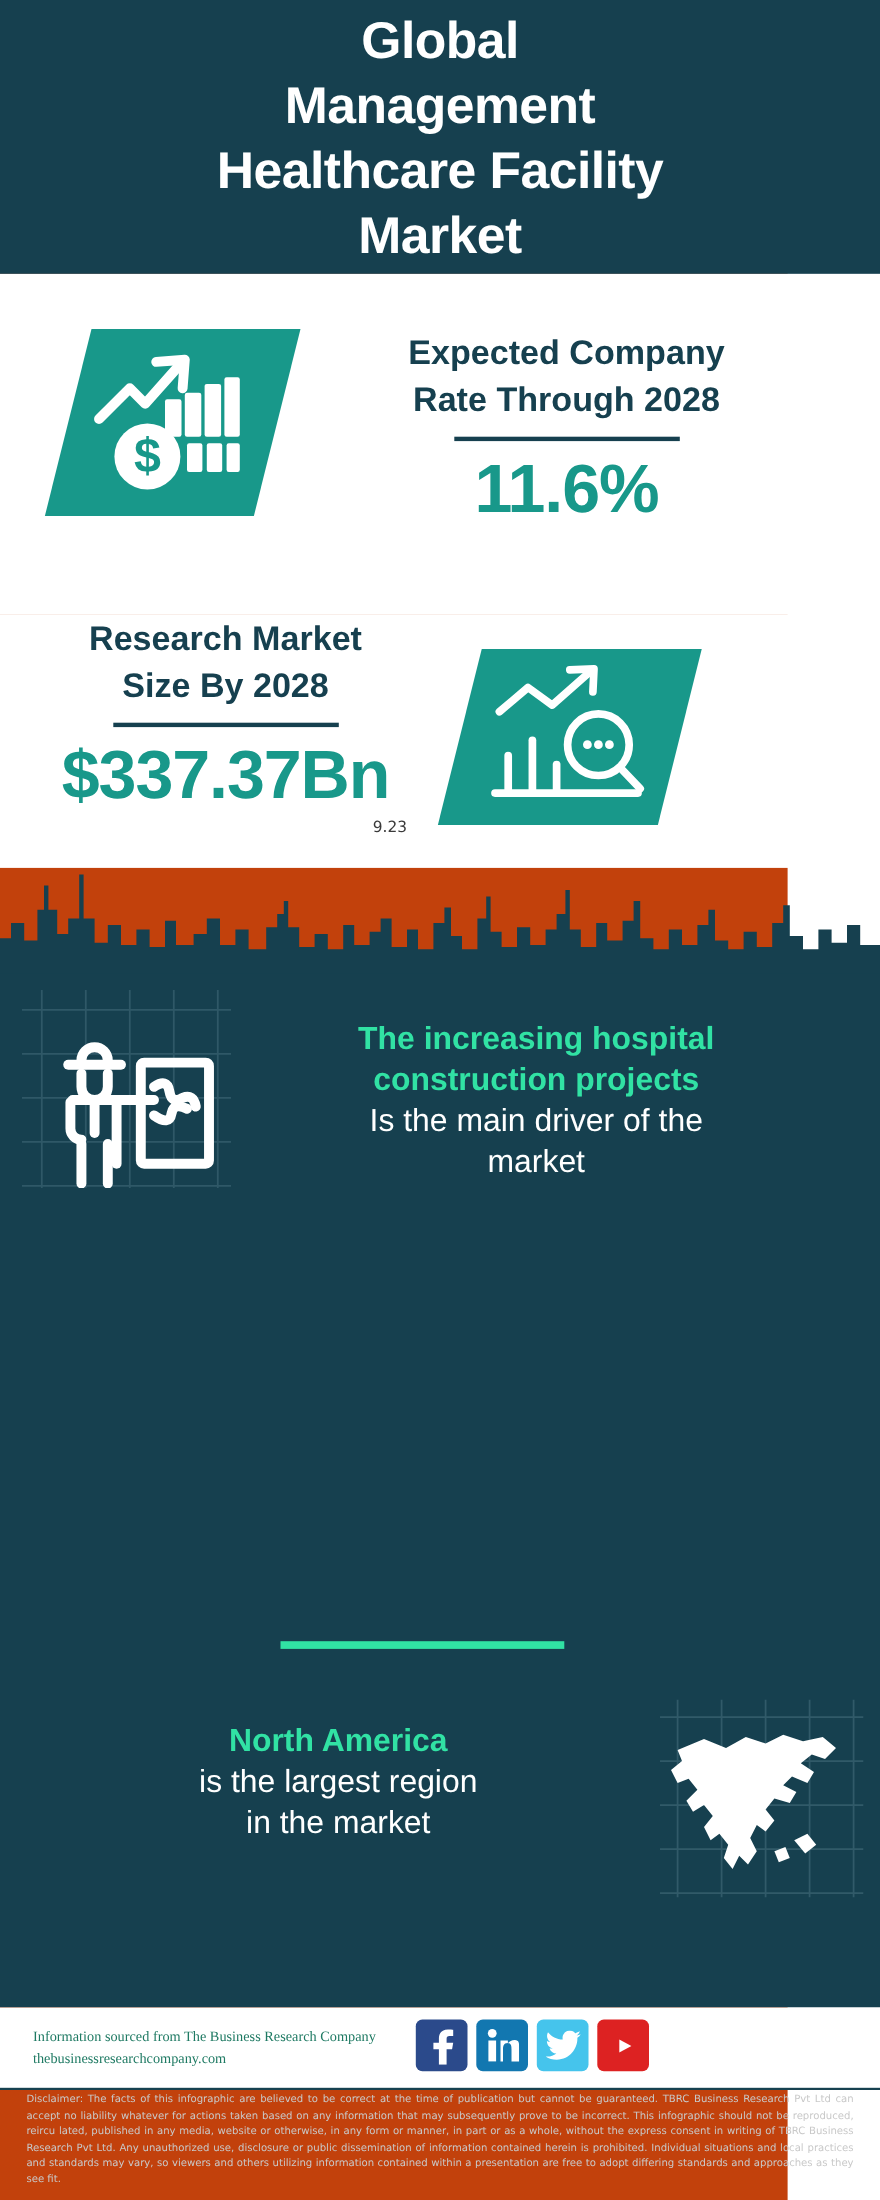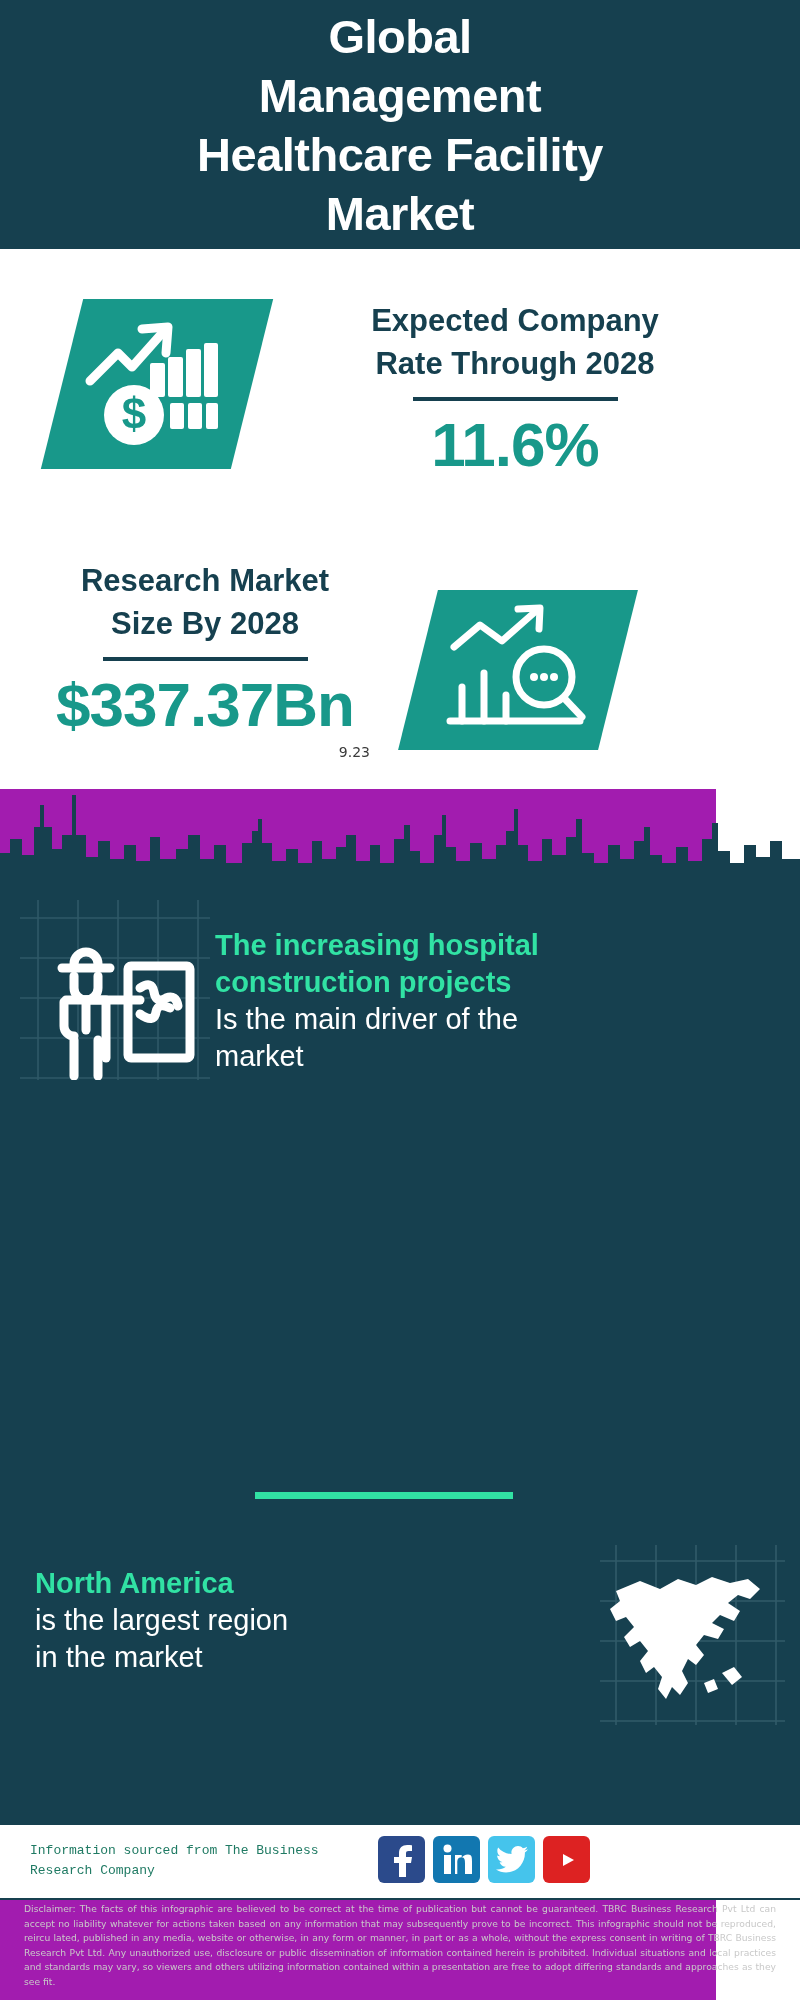--- a/index.html
+++ b/index.html
@@ -3,21 +3,21 @@
 <meta charset="utf-8">
 <style>
   * { margin:0; padding:0; box-sizing:border-box; }
   html, body { width:800px; height:2000px; }
   body {
     font-family:"Liberation Sans", sans-serif;
     background:#ffffff;
     position:relative;
     overflow:hidden;
   }
-  .page { position:relative; width:716px; height:2000px; background:#a21caf; }
+  .page { position:relative; width:716px; height:2000px; background:#c2410c; }
 
   
   .header {
     position:absolute; left:0; top:0; width:800px; height:249px;
     background:#16404f;
     display:flex; flex-direction:column; align-items:center; justify-content:center;
   }
   .header .title-line {
     color:#ffffff; font-weight:bold; font-size:47px; line-height:59px;
     text-align:center; letter-spacing:-0.5px;
@@ -57,39 +57,39 @@
   .dark-panel {
     position:absolute; left:0; top:880px; width:800px; height:945px;
     background:#16404f;
   }
   .skyline { position:absolute; left:0; top:-105px; width:800px; height:110px; }
 
   .grid-lines { position:absolute; opacity:.28; }
 
   .driver-row { position:absolute; left:0; top:25px; width:800px; height:215px; }
   .icon-driver { position:absolute; left:40px; top:25px; width:160px; height:150px; }
-  .driver-text { position:absolute; left:215px; top:22px; width:545px; }
+  .driver-text { position:absolute; left:215px; top:22px; width:545px; text-align:center; }
   .green-head { color:#31e2a4; font-weight:bold; font-size:29px; line-height:37px; }
   .white-body { color:#ffffff; font-size:29px; line-height:37px; font-weight:normal; }
 
   .mid-rule { position:absolute; left:255px; top:612px; width:258px; height:7px; background:#31e2a4; }
 
   .region-row { position:absolute; left:0; top:665px; width:800px; height:215px; }
-  .region-text { position:absolute; left:35px; top:20px; width:545px; text-align:left; }
+  .region-text { position:absolute; left:35px; top:20px; width:545px; text-align:center; }
   .icon-map { position:absolute; left:600px; top:10px; width:180px; height:165px; }
 
   
   .footer {
     position:absolute; left:0; top:1825px; width:800px; height:75px;
     background:#ffffff; border-bottom:2px solid #16404f;
   }
   .footer-src {
     position:absolute; left:30px; top:16px; width:350px;
     color:#1f7a63; font-size:13px; line-height:20px;
-    font-family:Liberation Mono, monospace;
+    font-family:Liberation Serif, serif;
   }
   .social { position:absolute; left:378px; top:11px; display:flex; gap:8px; }
   .soc {
     width:47px; height:47px; border-radius:6px;
     display:flex; align-items:center; justify-content:center;
   }
   .soc svg { display:block; }
   .fb { background:#2b4a8b; }
   .li { background:#1277b0; }
   .tw { background:#45c4ec; }
@@ -251,20 +251,21 @@
           L10 54 L20 46 Z"></path>
         <path fill="#ffffff" d="M122 118 L134 112 L142 122 L132 130 Z"></path>
         <path fill="#ffffff" d="M104 128 L114 124 L118 134 L108 138 Z"></path>
       </svg>
     </div>
   </div>
 
   <div class="footer">
     <div class="footer-src">
       <div>Information sourced from The Business Research Company</div>
+      <div>thebusinessresearchcompany.com</div>
     </div>
 
     <div class="social">
       <a class="soc fb">
         <svg width="28" height="34" viewBox="0 0 28 34">
             <path fill="#ffffff" d="M18 34 V20 h5 l1-6 h-6 V10.5 C18 8.8 18.6 8 20.6 8 H24 V2.3 C23.2 2.2 21.3 2 19.2 2 C14.2 2 11 4.9 11 10 V14 H6 v6 h5 V34 Z"></path>
           </svg>
       </a>
       <a class="soc li">
         <svg width="30" height="32" viewBox="0 0 30 32">

